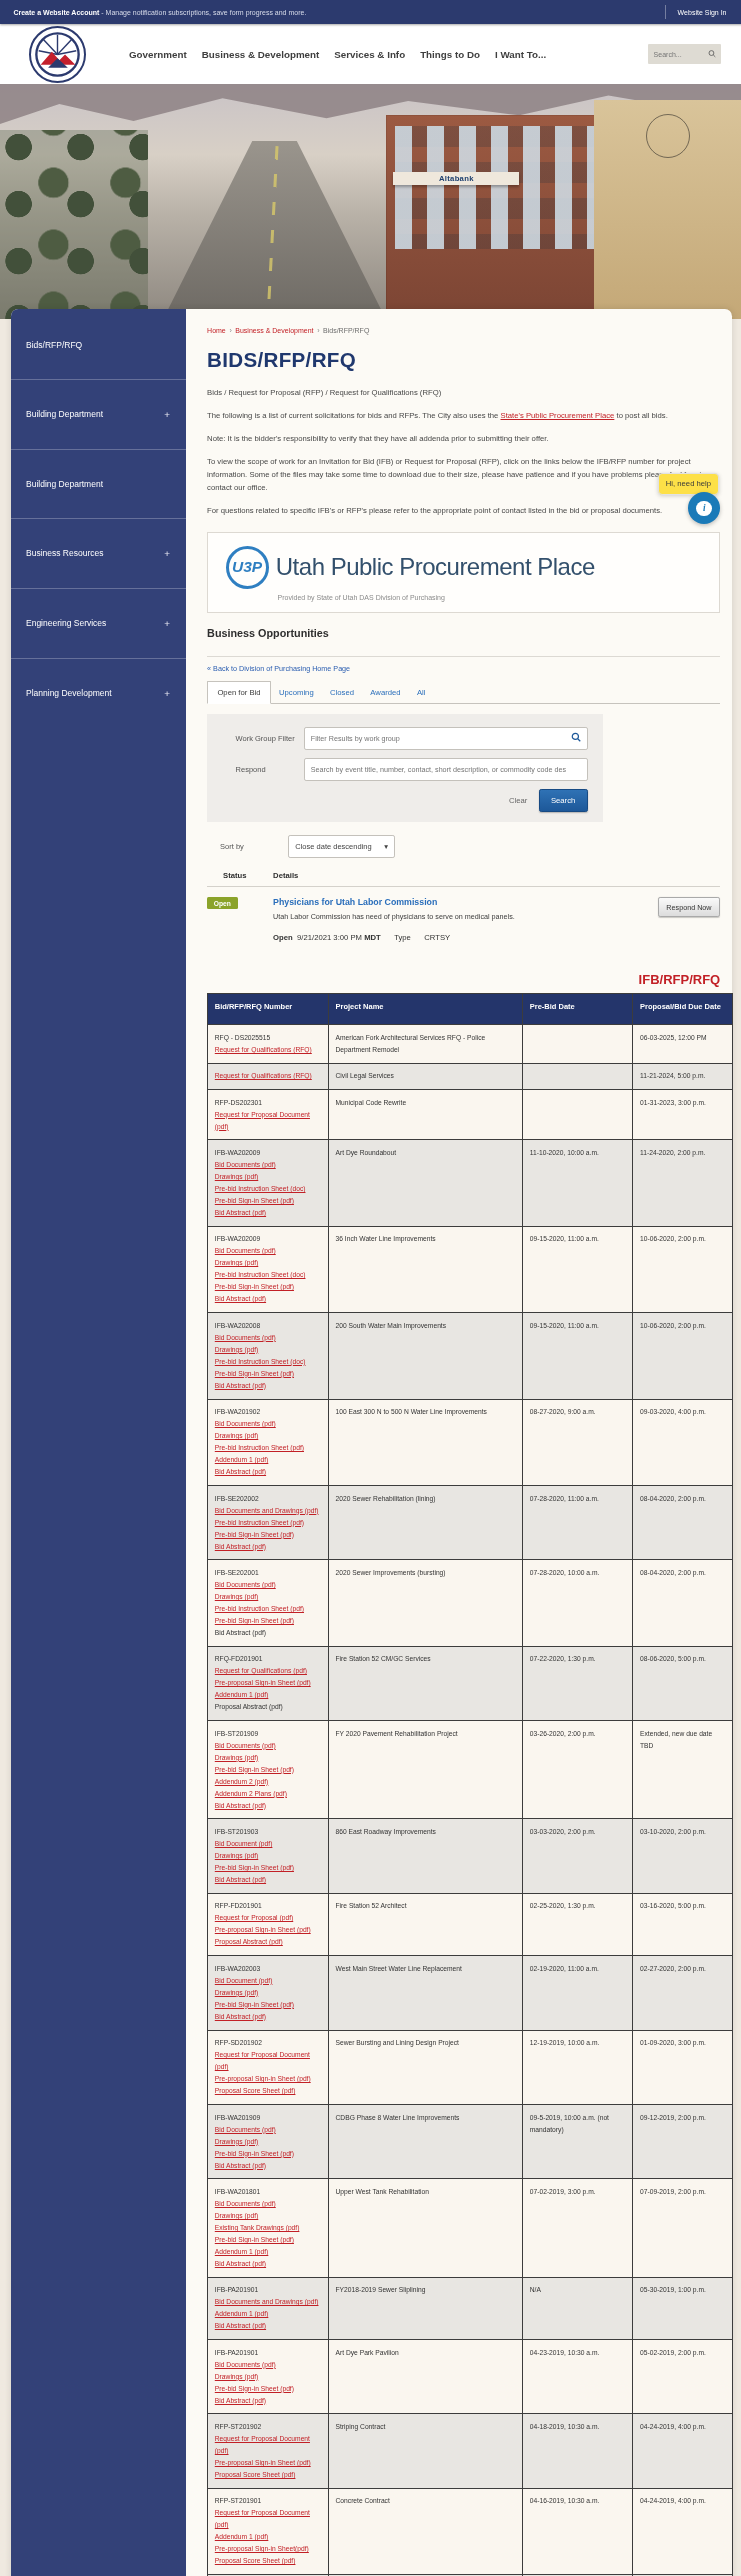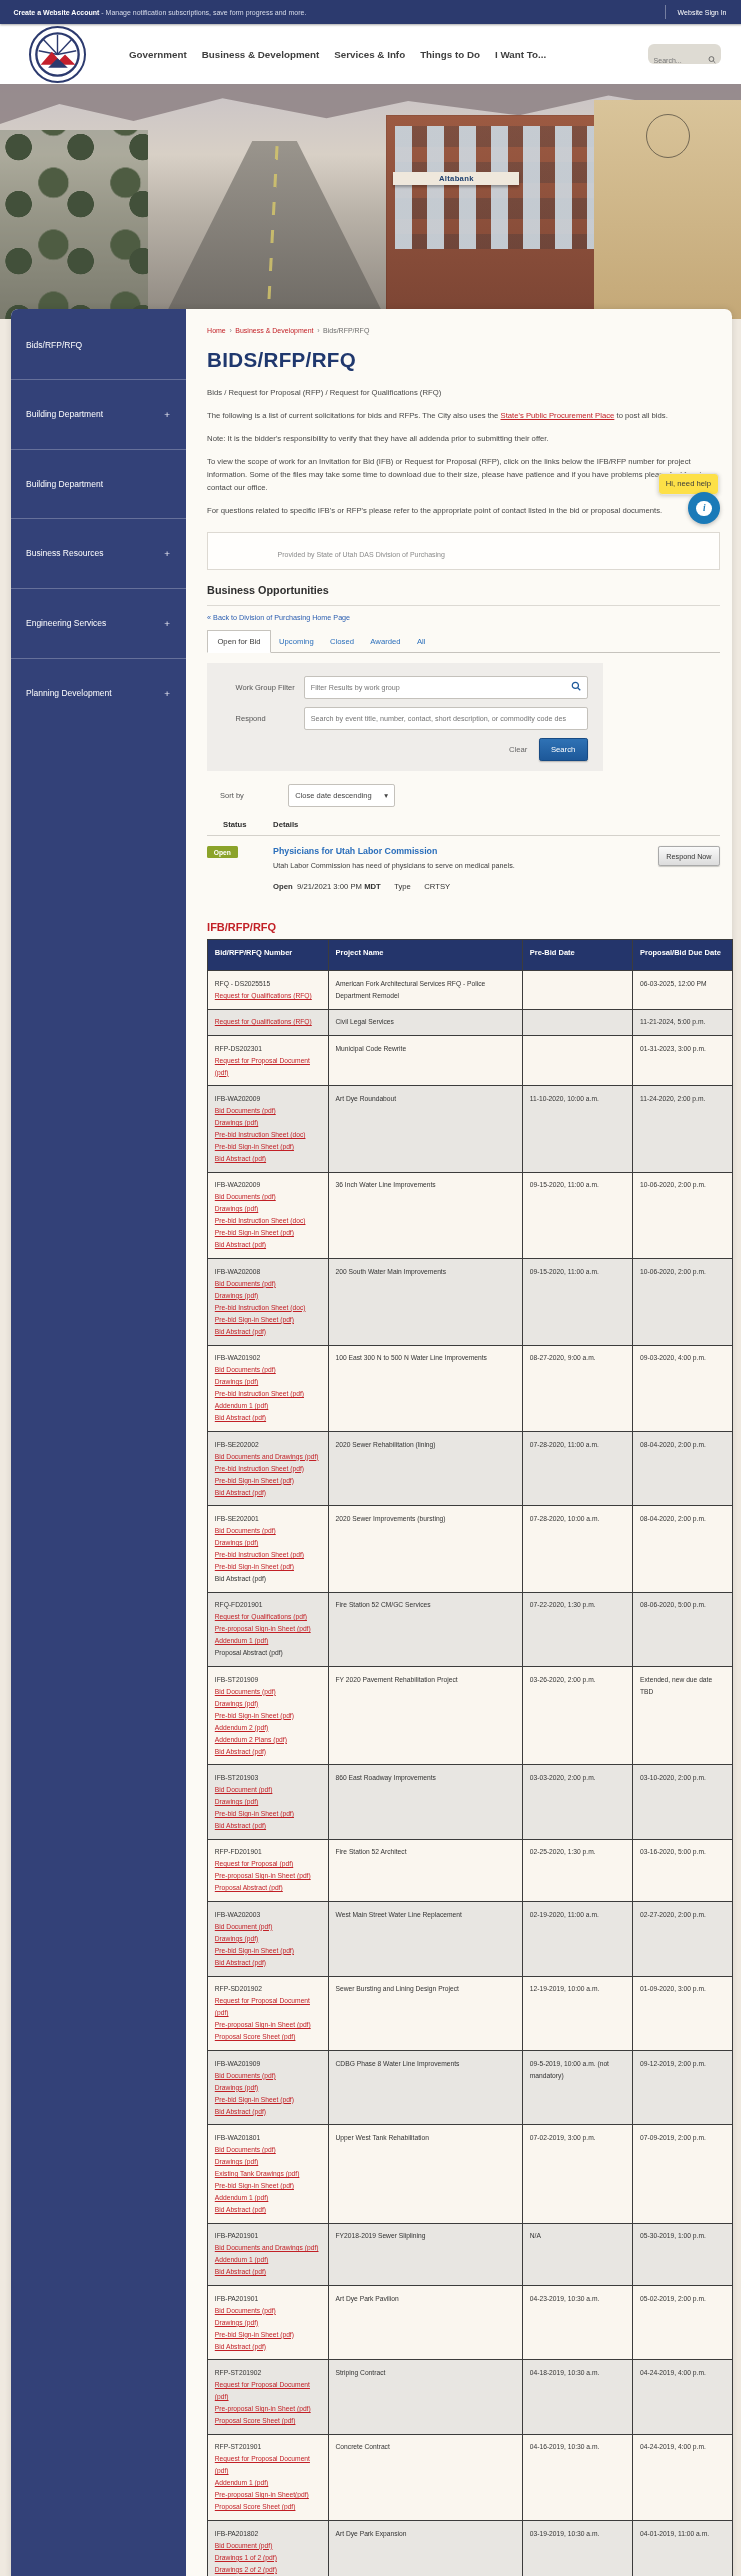--- a/index.html
+++ b/index.html
@@ -10,21 +10,21 @@
   .topbar { height:24px; background:#2c3a6e; color:#fff; display:flex; align-items:center; padding:0 13.4px; font-size:7px; box-shadow:0 1px 2.1px rgba(0,0,0,.35); position:relative; z-index:5; }
   .topbar .tb-left b { font-weight:700; }
   .topbar .tb-left span { color:#d8dcea; }
   .topbar .tb-right { margin-left:auto; border-left:0.5px solid rgba(255,255,255,.35); padding:3.1px 2.1px 3.1px 11.3px; cursor:pointer; }
 
   
   .header { height:60px; background:#fff; display:flex; align-items:center; position:relative; z-index:4; padding-right:20.6px; }
   .logo-circle { position:absolute; left:29px; top:2.1px; width:57px; height:57px; border-radius:50%; background:#fff; border:2.1px solid #2c3a6e; display:flex; align-items:center; justify-content:center; }
   .mainnav { display:flex; gap:15px; margin-left:129px; font-size:9.8px; font-weight:700; color:#3f3f3f; }
   .mainnav .nav-item { cursor:pointer; }
-  .search-box { margin-left:auto; background:#dedbd3; border-radius:6px; height:20.6px; width:73px; display:flex; align-items:flex-end; padding:0 5.2px; }
+  .search-box { margin-left:auto; background:#dedbd3; border-radius:1px; height:20.6px; width:73px; display:flex; align-items:center; padding:0 5.2px; }
   .search-box input { border:none; background:transparent; outline:none; width:100%; font-size:7px; color:#555; font-family:"Liberation Sans",sans-serif;}
 
   
   .hero { height:235px; position:relative; overflow:hidden; background:linear-gradient(#c9c3c6 0%, #d8d0c6 30%, #b9b2a8 55%, #8e8880 100%); }
   .hero .mountains { position:absolute; top:0; left:0; right:0; height:57px; background:#8a7d80; clip-path:polygon(0 70%, 8% 35%, 18% 65%, 30% 25%, 44% 60%, 55% 30%, 70% 55%, 82% 20%, 100% 60%, 100% 0, 0 0); opacity:.8; }
   .hero .road { position:absolute; left:22%; top:57px; bottom:0; width:30%; background:linear-gradient(#9a958d, #6e6a64); clip-path:polygon(40% 0, 60% 0, 100% 100%, 0 100%); }
   .hero .roadline { position:absolute; left:36.5%; top:62px; bottom:0; width:3.1px; background:repeating-linear-gradient(#d8c96a 0 13.4px, transparent 13.4px 28px); transform:rotate(3deg); opacity:.8;}
   .hero .trees { position:absolute; left:0; top:46px; width:20%; bottom:0; background:radial-gradient(circle at 30% 30%, #42503a 22%, transparent 23%) 0 0/62px 57px, radial-gradient(circle at 60% 60%, #4e5c42 26%, transparent 27%) 10.3px 15.5px/72px 62px, #55604755; }
   .hero .bldg-brick { position:absolute; right:18%; top:31px; width:30%; bottom:0; background:linear-gradient(#9c5a42, #7c4534); box-shadow:inset 0 0 0 1px rgba(0,0,0,.08); }
   .hero .bldg-brick .win { position:absolute; inset:11.3px 9.3px auto 9.3px; height:60%; background:repeating-linear-gradient(90deg, rgba(210,225,235,.85) 0 17.5px, transparent 17.5px 32px), repeating-linear-gradient(rgba(40,50,60,.25) 0 20.6px, transparent 20.6px 36px); }
@@ -51,21 +51,21 @@
 
   
   .u3p { border:0.5px solid #ddd9d2; background:#fffefc; margin:14.4px 0 13.4px; padding:13.4px 17.5px 11.3px; max-width:520px; }
   .u3p-row { display:flex; align-items:center; gap:7.2px; }
   .u3p-badge { width:43px; height:43px; border-radius:50%; border:3.6px solid #2f7fc1; color:#2f7fc1; display:flex; align-items:center; justify-content:center; font-size:15.5px; font-weight:800; font-style:italic; flex-shrink:0;}
   .u3p-title { font-size:24px; color:#33506c; font-weight:400; letter-spacing:-0.5px; }
   .u3p-tag { font-size:7px; color:#8b8b8b; margin:5.2px 0 0 52px; }
 
   
   .widget { max-width:526px; position:relative; }
-  .w-title { font-size:10.8px; font-weight:700; color:#2e2e2e; padding-bottom:9px; border-bottom:0.5px solid #dcd9d3; margin-bottom:7.2px;}
+  .w-title { font-size:10.8px; font-weight:700; color:#2e2e2e; padding-bottom:17px; border-bottom:0.5px solid #dcd9d3; margin-bottom:7.2px;}
   .w-back { font-size:7.2px; color:#2a5db0; text-decoration:none; display:inline-block; margin-bottom:8.2px; }
   .tabs { display:flex; align-items:flex-end; border-bottom:0.5px solid #c6c3bd; }
   .tab { font-size:7.7px; color:#2a6ebb; padding:5.7px 8.2px; cursor:pointer; }
   .tab.active { background:#fff; border:0.5px solid #c6c3bd; border-bottom:0.5px solid #fff; color:#3c3c3c; margin-bottom:-0.5px; border-radius:1px 1px 0 0; padding:5.7px 9.3px;}
   .filter-panel { background:#efedea; width:396px; margin-top:10.3px; padding:12.4px 15.5px 10.3px; }
   .f-row { display:flex; align-items:center; margin-bottom:8.2px; }
   .f-label { width:81px; font-size:7.5px; color:#555; flex-shrink:0;padding-left:13px; }
   .f-input { flex:1; position:relative; }
   .f-input input { width:100%; height:23px; border:0.5px solid #c4c1bb; border-radius:2.1px; padding:0 20.6px 0 6.2px; font-size:7.2px; color:#444; background:#fff; font-family:"Liberation Sans",sans-serif;}
   .f-input .mag { position:absolute; right:6.2px; top:5.7px; }
@@ -88,21 +88,21 @@
   .res-meta .gap { display:inline-block; width:13.4px; }
   .btn-respond { align-self:flex-start; background:linear-gradient(#fafafa,#dcdcdc); border:0.5px solid #a9a9a9; border-radius:2.1px; padding:4.6px 7.7px; font-size:7.2px; color:#333; cursor:pointer; box-shadow:0 0.5px 1px rgba(0,0,0,.2); }
 
   
   .chat { position:absolute; top:164px; right:-3.1px; width:77px; height:62px; z-index:8; }
   .chat-bubble { position:absolute; left:0; top:0; background:#fde047; border:0.5px solid #e2e2e2; border-radius:4.1px; box-shadow:0 1px 4.1px rgba(0,0,0,.18); padding:5.7px 7.2px; font-size:7.7px; color:#3a3a3a; white-space:nowrap; }
   .chat-circle { position:absolute; right:14.4px; top:19.6px; width:32px; height:32px; border-radius:50%; background:#1a7ab8; box-shadow:0 1.5px 4.1px rgba(0,0,0,.25); display:flex; align-items:center; justify-content:center; cursor:pointer; }
   .chat-circle .inner { width:15.5px; height:15.5px; border-radius:50%; background:#fff; color:#1a7ab8; font-weight:800; font-size:9.3px; font-style:italic; display:flex; align-items:center; justify-content:center; font-family:"Liberation Serif",serif; }
 
   
-  .tbl-heading { color:#c22026; font-size:11px; font-weight:700; margin:17.5px 0 5.2px; }
+  .tbl-heading { color:#c22026; font-size:13px; font-weight:700; margin:17.5px 0 5.2px;text-align:right; }
   table.bids { border-collapse:collapse; width:526px; font-size:6.7px; }
   table.bids th { background:#24356b; color:#fff; font-size:7.5px; font-weight:700; text-align:left; padding:8.2px 6.7px 13.4px; border:0.5px solid #3c3c3c; }
   table.bids td { border:0.5px solid #3c3c3c; vertical-align:top; padding:6.7px 6.7px; line-height:12px; color:#333; }
   table.bids tr.odd td { background:#faf6ef; }
   table.bids tr.even td { background:#e8e6e2; }
   td .num { display:block; }
   td a.doc { display:block; color:#c22026; text-decoration:underline; }
   td span.plaindoc { display:block; color:#333; }
   .col-num { width:23%; } .col-proj { width:37%; } .col-pre { width:21%; } .col-due { width:19%; }
   svg { display:block; }
@@ -196,20 +196,24 @@
 
       <h1 class="pagetitle">BIDS/RFP/RFQ</h1>
 
       <p class="para">Bids / Request for Proposal (RFP) / Request for Qualifications (RFQ)</p>
       <p class="para"><span>The following is a list of current solicitations for bids and RFPs. The City also uses the </span><a href="#">State's Public Procurement Place</a><span> to post all bids.</span></p>
       <p class="para">Note: It is the bidder's responsibility to verify that they have all addenda prior to submitting their offer.</p>
       <p class="para">To view the scope of work for an Invitation for Bid (IFB) or Request for Proposal (RFP), click on the links below the IFB/RFP number for project information. Some of the files may take some time to download due to their size, please have patience and if you have problems please feel free to contact our office.</p>
       <p class="para">For questions related to specific IFB's or RFP's please refer to the appropriate point of contact listed in the bid or proposal documents.</p>
 
       <div class="u3p">
+        <div class="u3p-row">
+          <div class="u3p-badge">U3P</div>
+          <div class="u3p-title">Utah Public Procurement Place</div>
+        </div>
         <div class="u3p-tag">Provided by State of Utah DAS Division of Purchasing</div>
       </div>
 
       <div class="widget">
         <div class="w-title">Business Opportunities</div>
         <a class="w-back" href="#">« Back to Division of Purchasing Home Page</a>
         <div class="tabs">
             <div class="tab active">Open for Bid</div>
             <div class="tab">Upcoming</div>
             <div class="tab">Closed</div>

